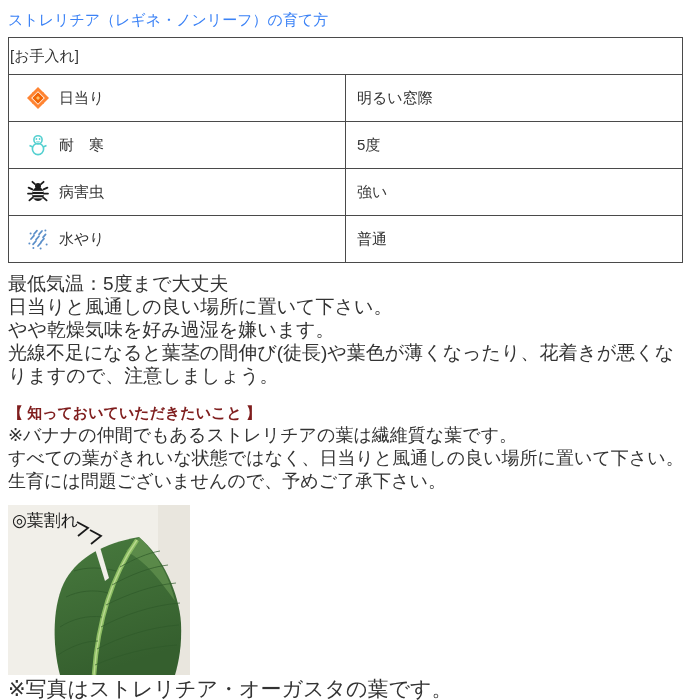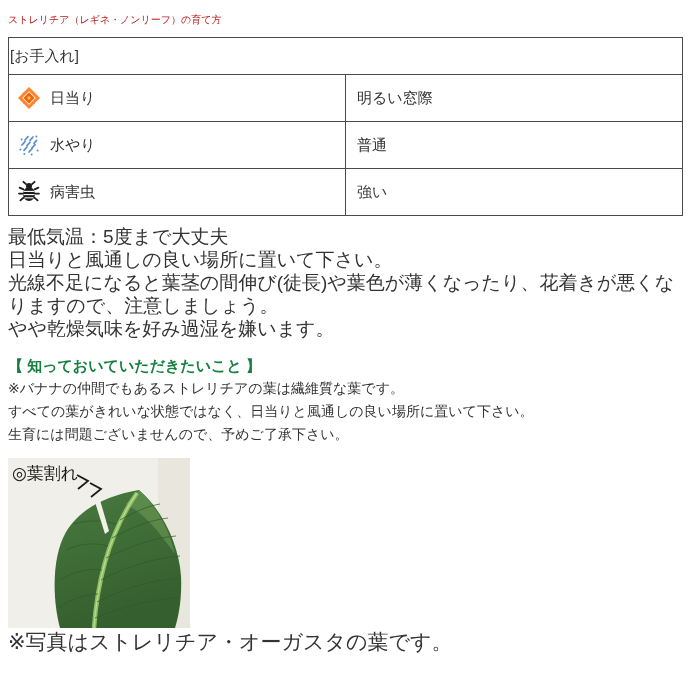--- a/index.html
+++ b/index.html
@@ -6,63 +6,63 @@
     margin: 0; padding: 0;
     width: 700px; height: 700px;
     background: #ffffff;
     color: #333333;
     font-family: "Liberation Sans", "DejaVu Sans", sans-serif;
     overflow: hidden;
   }
   .page { width: 700px; height: 700px; position: relative; }
 
   .title {
-    font-size: 10px;
+    font-size: 15px;
     line-height: 19px;
     margin: 10px 8px 8px 8px;
-    color: #b91c1c;
+    color: #3b82f6;
   }
 
   table.care {
     border-collapse: collapse;
     margin-left: 8px;
     width: 675px;
     table-layout: fixed;
   }
   table.care td {
     border: 1px solid #4a4a4a;
     font-size: 15px;
     color: #333333;
     vertical-align: middle;
   }
   tr.hdr td { height: 34px; }
   tr.row td { height: 44px; }
-  td.lab { width: 271px; padding-left: 8px; }
+  td.lab { width: 271px; padding-left: 17px; }
   td.val { padding-left: 11px; }
   .lab-inner { display: flex; align-items: center; gap: 9px; }
   .icon { width: 24px; height: 24px; flex: 0 0 24px; display: inline-block; }
 
   .notes {
     margin: 9px 8px 0 8px;
     font-size: 19px;
     line-height: 23px;
     width: 682px;
   }
   .notes div { min-height: 23px; }
 
   .info-heading {
     margin: 14px 8px 0 8px;
     font-size: 15px;
     font-weight: bold;
     line-height: 23px;
-    color: #15803d;
+    color: #7f1d1d;
   }
   .info-lines {
     margin: 0 8px 0 8px;
-    font-size: 14px;
+    font-size: 18px;
     line-height: 23px;
   }
 
   .photo {
     position: relative;
     margin: 12px 4px 0 8px;
     width: 182px;
     height: 170px;
   }
   .photo svg { display: block; }
@@ -97,20 +97,69 @@
                 <rect x="8" y="8" width="8" height="8" fill="#f26505" transform="rotate(45 12 12)"></rect>
                 <rect x="10.6" y="10.6" width="2.8" height="2.8" fill="#ffc168" transform="rotate(45 12 12)"></rect>
               </svg>
             </span>
             <span>日当り</span>
           </span>
         </td>
         <td class="val">明るい窓際</td>
       </tr>
 
+      <tr class="row">
+        <td class="lab">
+          <span class="lab-inner">
+            <span class="icon">
+              <svg width="24" height="24" viewBox="0 0 24 24">
+                <g stroke="#54d0d0" stroke-width="1.6" fill="#ffffff">
+                  <line x1="3.5" y1="12.5" x2="7" y2="14"></line>
+                  <line x1="20.5" y1="12.5" x2="17" y2="14"></line>
+                  <circle cx="12" cy="16" r="5.6"></circle>
+                  <circle cx="12" cy="6.8" r="4.1"></circle>
+                </g>
+                <circle cx="10.4" cy="6" r="0.9" fill="#54d0d0"></circle>
+                <circle cx="13.6" cy="6" r="0.9" fill="#54d0d0"></circle>
+                <path d="M10.5 8.6 Q12 9.6 13.5 8.6" stroke="#54d0d0" stroke-width="1" fill="none"></path>
+              </svg>
+            </span>
+            <span>耐　寒</span>
+          </span>
+        </td>
+        <td class="val">5度</td>
+      </tr>
+
+      <tr class="row">
+        <td class="lab">
+          <span class="lab-inner">
+            <span class="icon">
+              <svg width="24" height="24" viewBox="0 0 24 24">
+                <g stroke="#1c1c1c" stroke-width="1.8" stroke-linecap="round">
+                  <line x1="9" y1="4.2" x2="6.4" y2="1.8"></line>
+                  <line x1="15" y1="4.2" x2="17.6" y2="1.8"></line>
+                  <line x1="6.4" y1="9.4" x2="2.6" y2="7.6"></line>
+                  <line x1="17.6" y1="9.4" x2="21.4" y2="7.6"></line>
+                  <line x1="6" y1="13.6" x2="2" y2="13.6"></line>
+                  <line x1="18" y1="13.6" x2="22" y2="13.6"></line>
+                  <line x1="6.6" y1="17.6" x2="3.4" y2="20.4"></line>
+                  <line x1="17.4" y1="17.6" x2="20.6" y2="20.4"></line>
+                </g>
+                <circle cx="12" cy="6" r="3" fill="#1c1c1c"></circle>
+                <ellipse cx="12" cy="14" rx="6" ry="7" fill="#1c1c1c"></ellipse>
+                <line x1="6.6" y1="11.4" x2="17.4" y2="11.4" stroke="#ffffff" stroke-width="1.1"></line>
+                <line x1="6.4" y1="14.6" x2="17.6" y2="14.6" stroke="#ffffff" stroke-width="1.1"></line>
+                <line x1="7.6" y1="17.8" x2="16.4" y2="17.8" stroke="#ffffff" stroke-width="1.1"></line>
+              </svg>
+            </span>
+            <span>病害虫</span>
+          </span>
+        </td>
+        <td class="val">強い</td>
+      </tr>
 
       <tr class="row">
         <td class="lab">
           <span class="lab-inner">
             <span class="icon">
               <svg width="24" height="24" viewBox="0 0 24 24">
                 <g stroke="#5b8fc9" stroke-width="1.7" stroke-linecap="round">
                   <line x1="8" y1="7" x2="11" y2="3.6"></line>
                   <line x1="13" y1="7.4" x2="16" y2="4"></line>
                   <line x1="17" y1="10.4" x2="19.6" y2="7.4"></line>
@@ -128,56 +177,28 @@
                   <circle cx="14.6" cy="21.6" r="1"></circle>
                   <circle cx="20.6" cy="17.6" r="1"></circle>
                 </g>
               </svg>
             </span>
             <span>水やり</span>
           </span>
         </td>
         <td class="val">普通</td>
       </tr>
-
-      <tr class="row">
-        <td class="lab">
-          <span class="lab-inner">
-            <span class="icon">
-              <svg width="24" height="24" viewBox="0 0 24 24">
-                <g stroke="#1c1c1c" stroke-width="1.8" stroke-linecap="round">
-                  <line x1="9" y1="4.2" x2="6.4" y2="1.8"></line>
-                  <line x1="15" y1="4.2" x2="17.6" y2="1.8"></line>
-                  <line x1="6.4" y1="9.4" x2="2.6" y2="7.6"></line>
-                  <line x1="17.6" y1="9.4" x2="21.4" y2="7.6"></line>
-                  <line x1="6" y1="13.6" x2="2" y2="13.6"></line>
-                  <line x1="18" y1="13.6" x2="22" y2="13.6"></line>
-                  <line x1="6.6" y1="17.6" x2="3.4" y2="20.4"></line>
-                  <line x1="17.4" y1="17.6" x2="20.6" y2="20.4"></line>
-                </g>
-                <circle cx="12" cy="6" r="3" fill="#1c1c1c"></circle>
-                <ellipse cx="12" cy="14" rx="6" ry="7" fill="#1c1c1c"></ellipse>
-                <line x1="6.6" y1="11.4" x2="17.4" y2="11.4" stroke="#ffffff" stroke-width="1.1"></line>
-                <line x1="6.4" y1="14.6" x2="17.6" y2="14.6" stroke="#ffffff" stroke-width="1.1"></line>
-                <line x1="7.6" y1="17.8" x2="16.4" y2="17.8" stroke="#ffffff" stroke-width="1.1"></line>
-              </svg>
-            </span>
-            <span>病害虫</span>
-          </span>
-        </td>
-        <td class="val">強い</td>
-      </tr>
     </tbody>
   </table>
 
   <div class="notes">
     <div>最低気温：5度まで大丈夫</div>
     <div>日当りと風通しの良い場所に置いて下さい。</div>
+    <div>やや乾燥気味を好み過湿を嫌います。</div>
     <div>光線不足になると葉茎の間伸び(徒長)や葉色が薄くなったり、花着きが悪くなりますので、注意しましょう。</div>
-    <div>やや乾燥気味を好み過湿を嫌います。</div>
   </div>
 
   <div class="info-heading">【 知っておいていただきたいこと 】</div>
   <div class="info-lines">
     <div>※バナナの仲間でもあるストレリチアの葉は繊維質な葉です。</div>
     <div>すべての葉がきれいな状態ではなく、日当りと風通しの良い場所に置いて下さい。</div>
     <div>生育には問題ございませんので、予めご了承下さい。</div>
   </div>
 
   <div class="photo">

